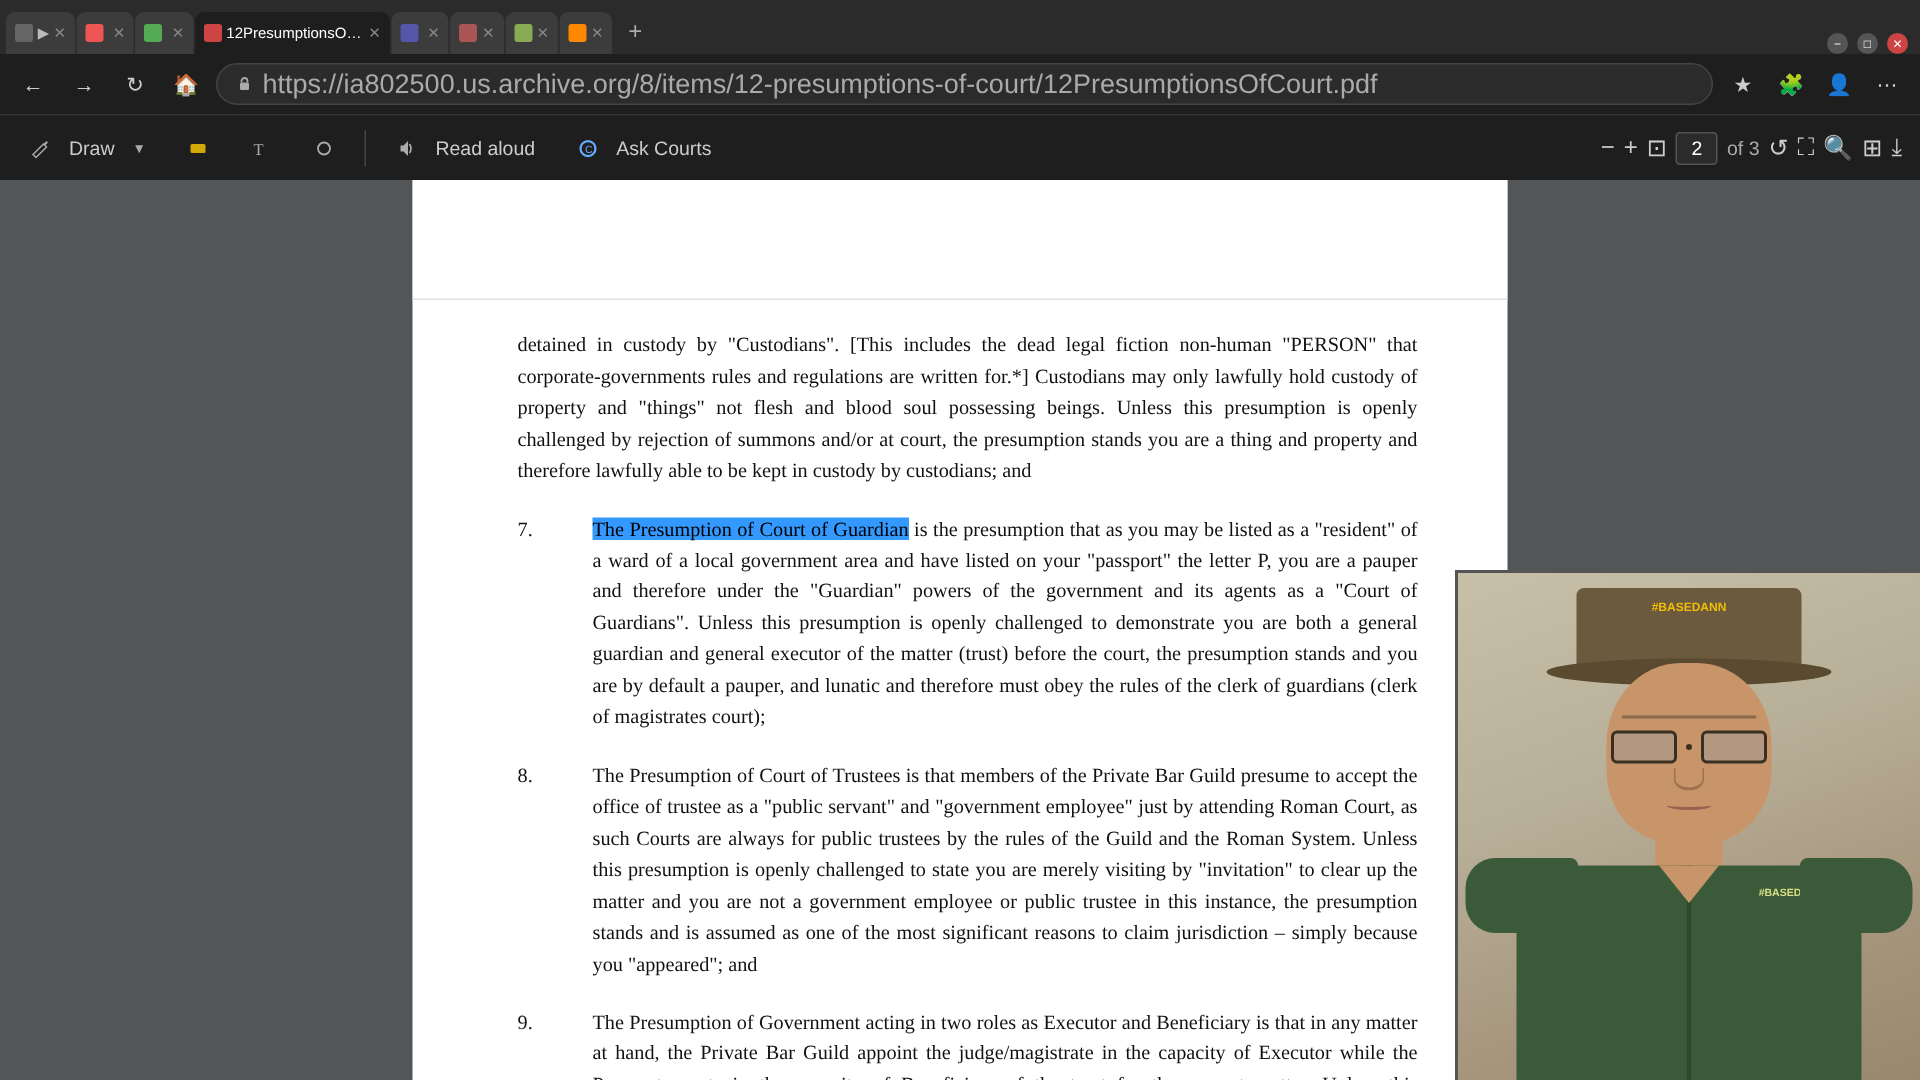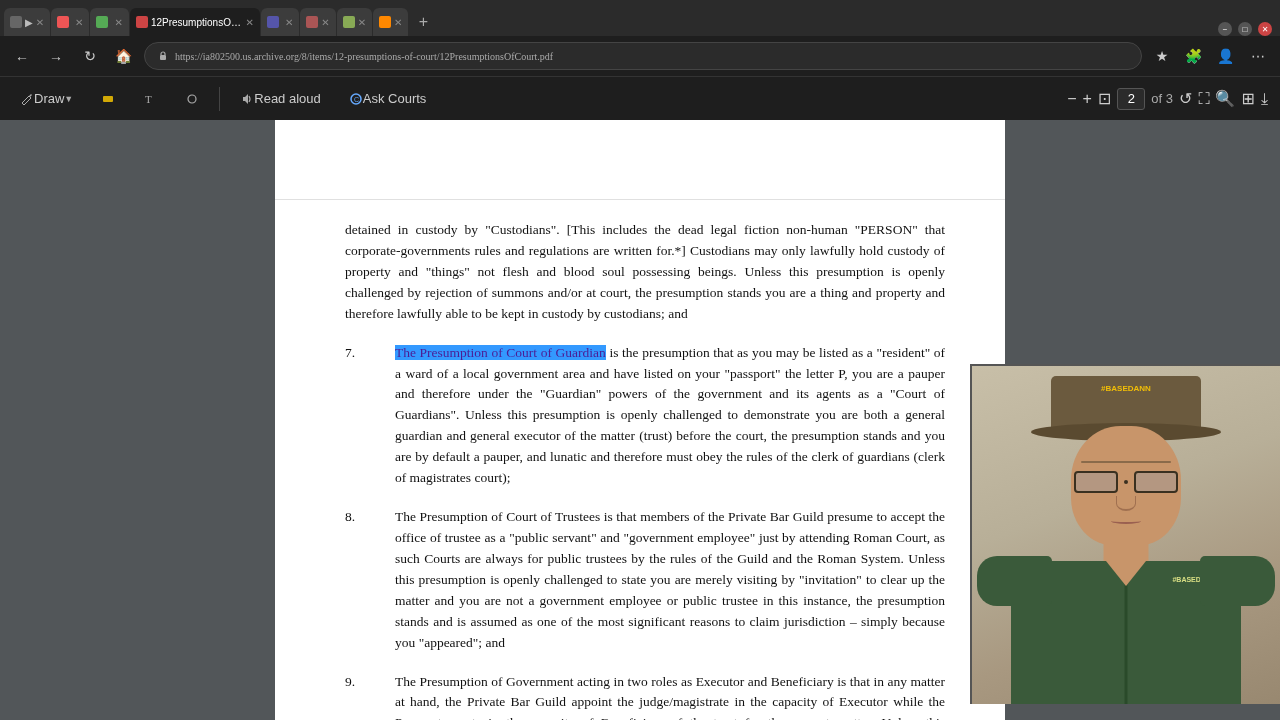--- a/index.html
+++ b/index.html
@@ -44,34 +44,34 @@
       background: #2b2b2b;
       border: 1px solid #444;
       border-radius: 14px;
       color: #ccc;
       font-size: 12px;
       padding: 0 12px;
       display: flex;
       align-items: center;
       gap: 6px;
     }
-    #address-bar span { color: #aaa; font-size: 10px; flex: 1; font-family: Liberation Serif, serif; }
+    #address-bar span { color: #aaa; font-size: 18px; flex: 1; }
     .nav-icons { display: flex; gap: 4px; }
 
     #toolbar {
       height: 44px;
       background: #1e1e1e;
       border-top: 1px solid #333;
       display: flex;
       align-items: center;
       padding: 0 12px;
       gap: 12px;
     }
     .toolbar-btn {
-      display: flex; align-items: center; gap: 0;
+      display: flex; align-items: center; gap: 12px;
       background: transparent; border: none; color: #ccc;
       font-size: 13px; cursor: pointer; padding: 4px 8px;
       border-radius: 4px;
     }
     .toolbar-divider { width: 1px; height: 24px; background: #444; }
     .page-nav {
       display: flex; align-items: center; gap: 6px; margin-left: auto;
     }
     .page-btn { background: transparent; border: none; color: #ccc; font-size: 16px; cursor: pointer; }
     .page-input {
@@ -132,27 +132,27 @@
     .pdf-text {
       flex: 1;
       text-align: justify;
       font-family: 'Times New Roman', Times, serif;
       font-size: 13.5px;
       line-height: 1.55;
     }
 
     .highlight {
       background: #3399ff;
-      color: #4c1d95;
+      color: #000000;
     }
 
     
     #webcam-overlay {
       position: absolute;
-      bottom: 16px;
+      bottom: 0;
       right: 0;
       width: 310px;
       height: 340px;
       overflow: hidden;
       border-left: 2px solid #555;
       border-top: 2px solid #555;
     }
 
     #webcam-bg {
       width: 100%;

